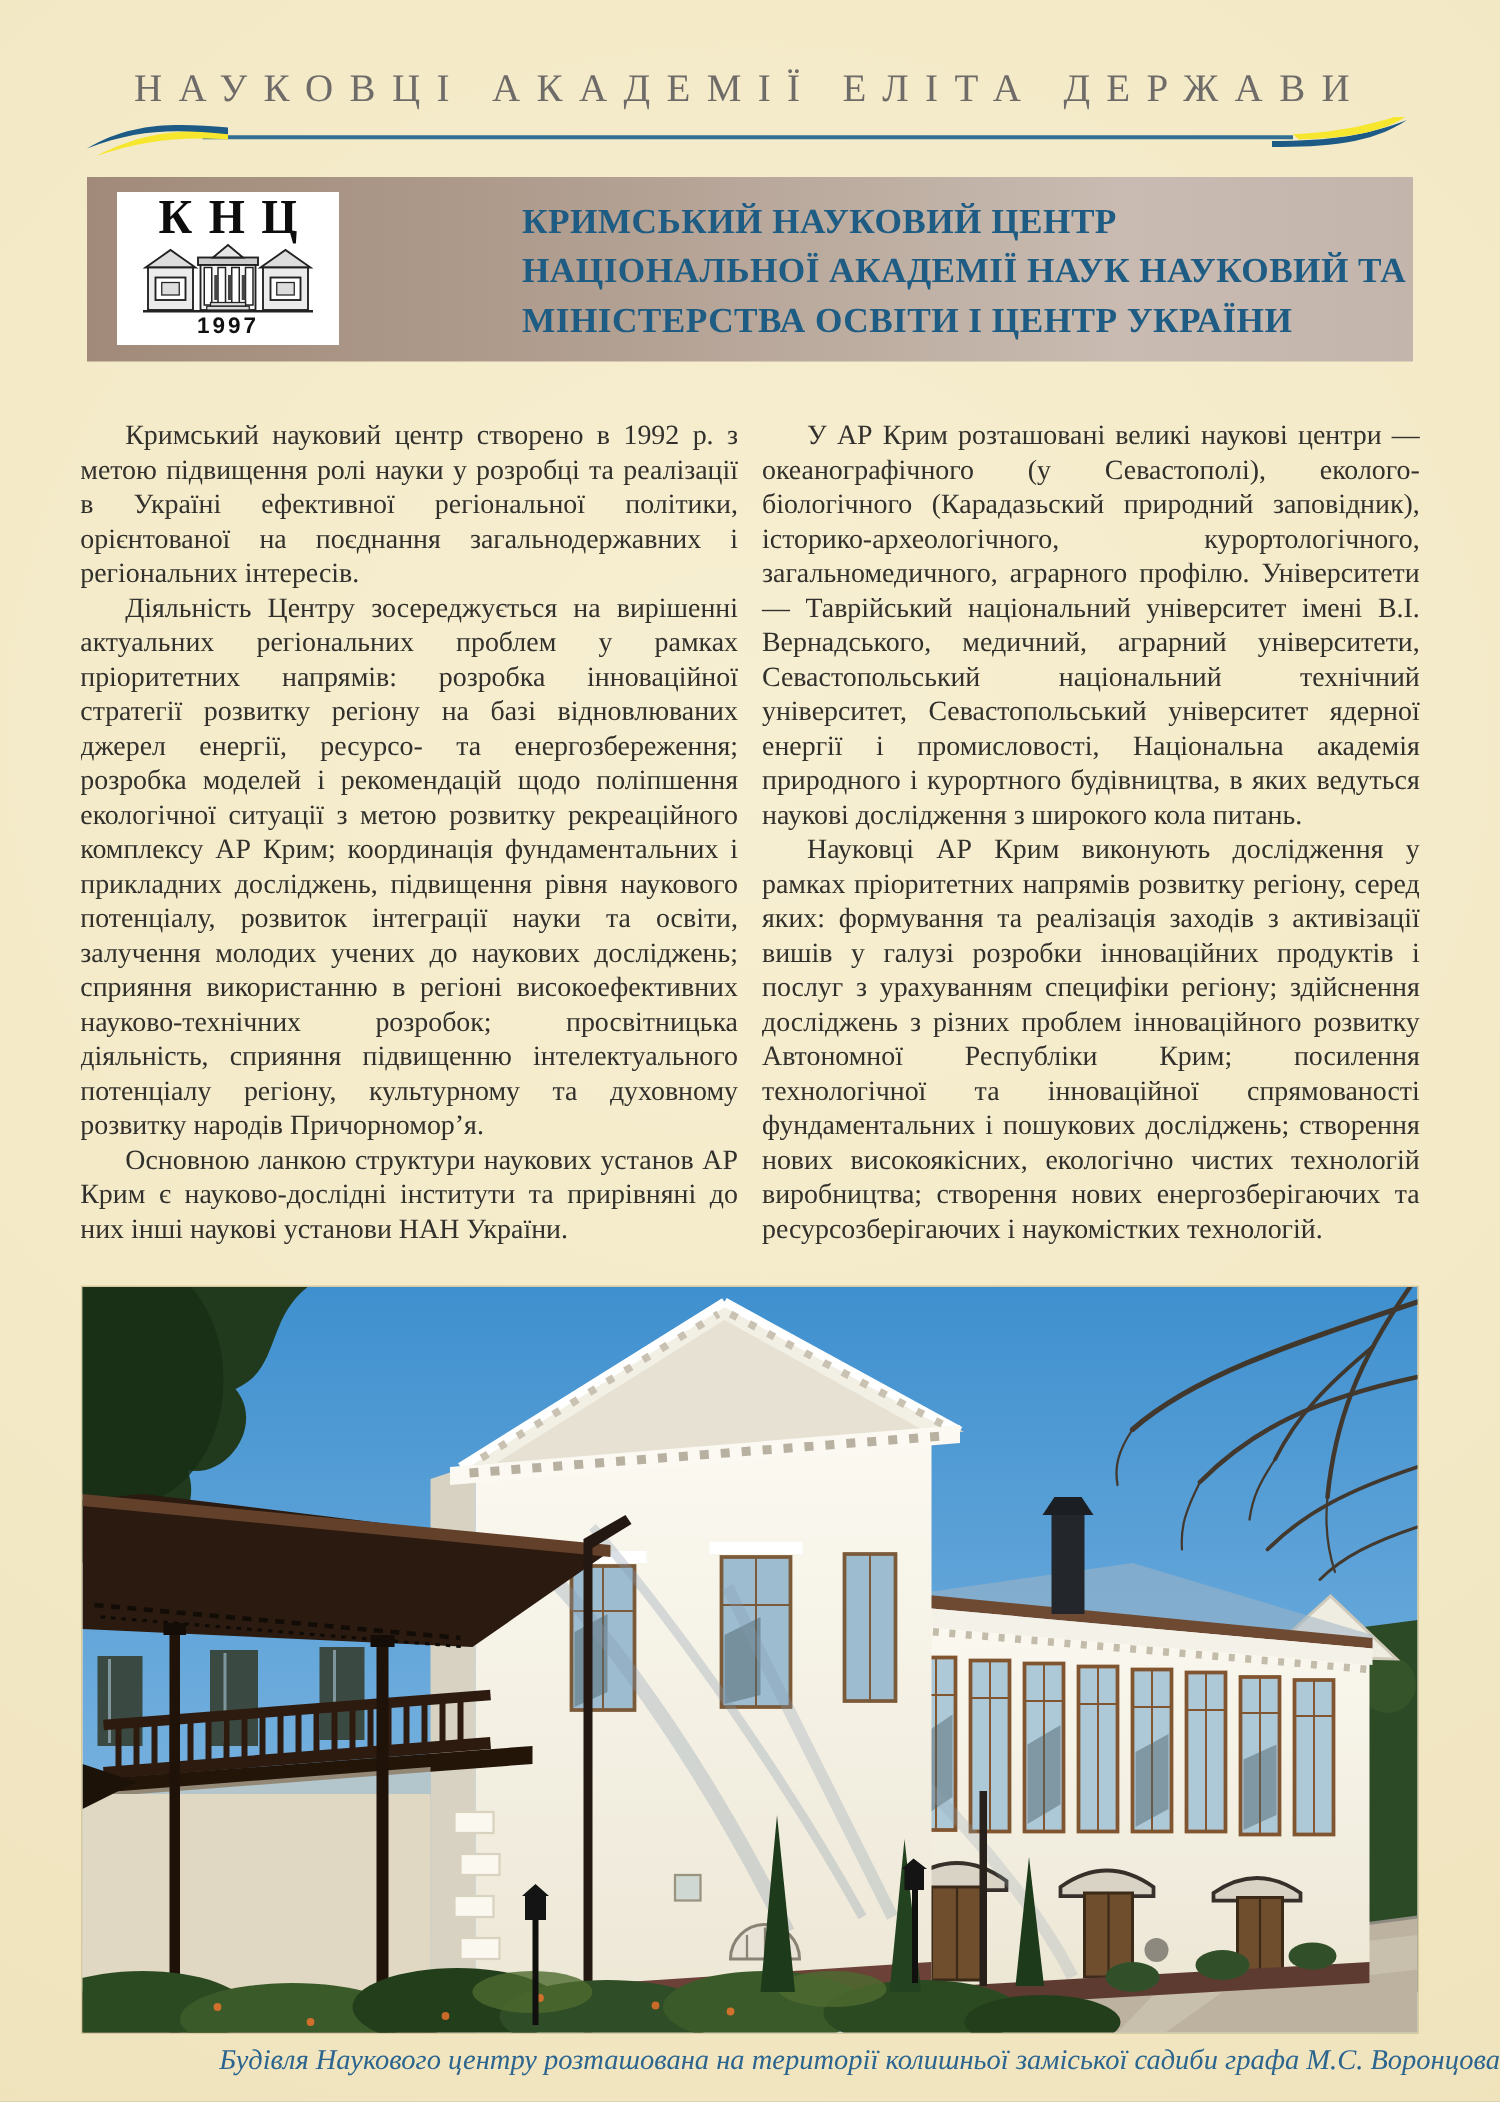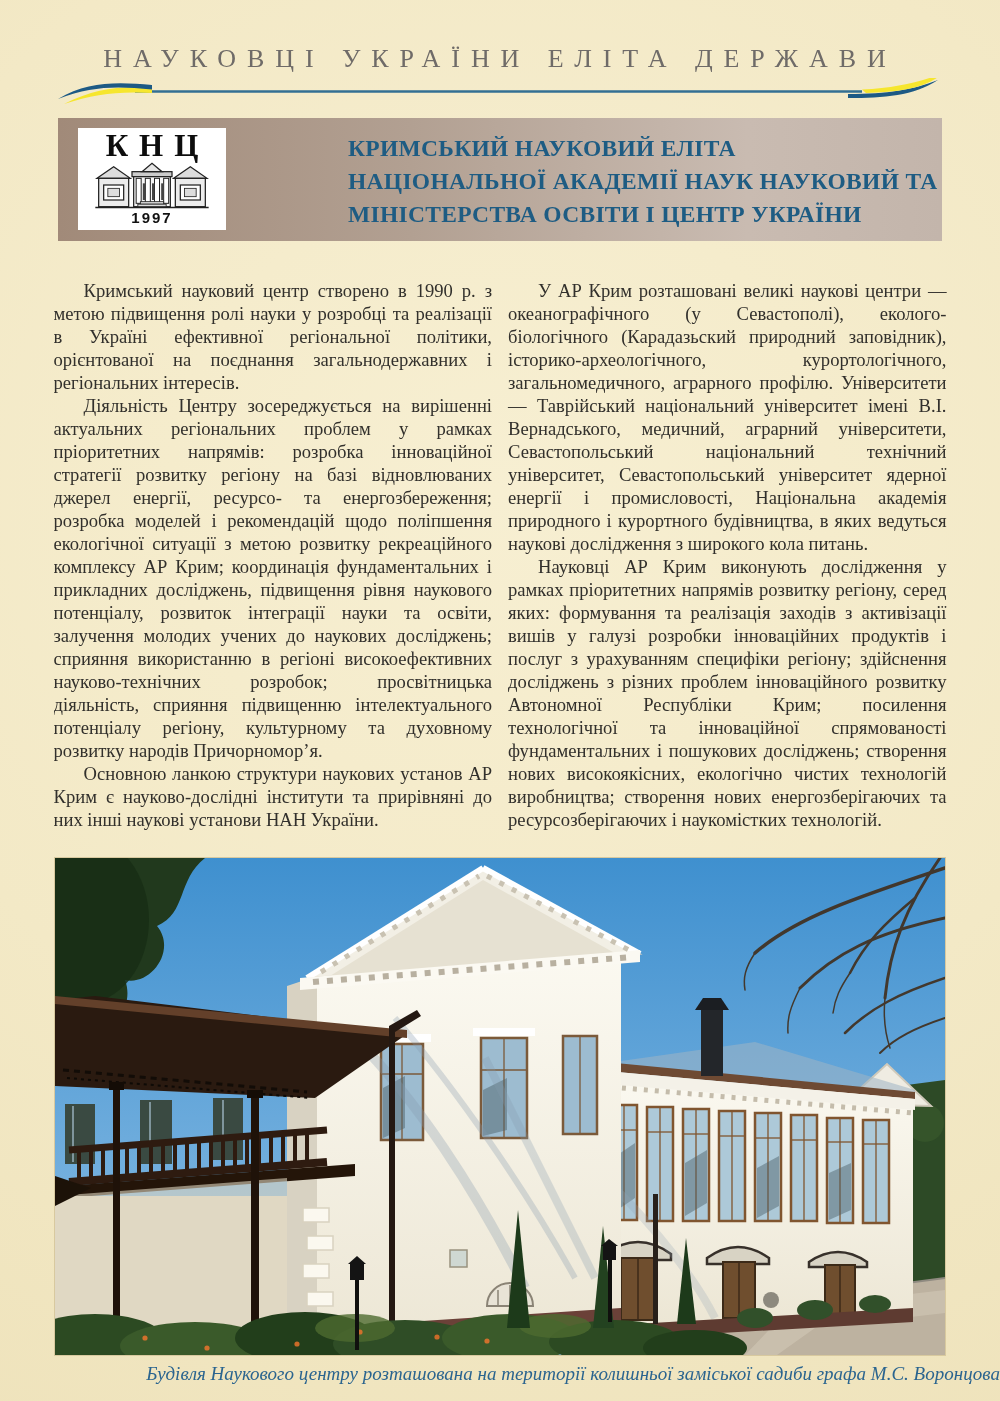--- a/index.html
+++ b/index.html
@@ -90,21 +90,21 @@
     font-size:19px;
     color:#2a648f;
     margin-left:40px;
   }
 </style>
 </head>
 <body>
 
 <div class="page">
 
-  <div class="masthead">НАУКОВЦІ УКРАЇНИ ЕЛІТА ДЕРЖАВИ</div>
+  <div class="masthead">НАУКОВЦІ АКАДЕМІЇ ЕЛІТА ДЕРЖАВИ</div>
 
   <svg class="ribbon" width="1000" height="30" viewBox="0 0 1000 30" aria-hidden="true">
     <line x1="135" y1="13.5" x2="862" y2="13.5" stroke="#336f93" stroke-width="2.6"></line>
     <g>
       <path d="M64,26 C96,10 120,8 152,10 L152,15 C118,13 95,16 64,26 Z" fill="#f6e62e"></path>
       <path d="M58,21 C88,3 118,4 152,7 L152,11.5 C116,8 92,8 58,21 Z" fill="#1d5a85"></path>
     </g>
     <g>
       <path d="M848,16 C888,16 912,12 938,2 C914,18 884,20 848,20 Z" fill="#1d5a85"></path>
       <path d="M862,11.5 C896,10 918,4 942,-4 C926,10 900,14 866,15 Z" fill="#f6e62e"></path>
@@ -133,28 +133,28 @@
         <rect x="88" y="22" width="6" height="30" fill="#ffffff" stroke="#222" stroke-width="1.2"></rect>
         <rect x="63" y="28" width="3" height="20" fill="#444"></rect>
         <rect x="74" y="28" width="3" height="20" fill="#444"></rect>
         <rect x="85" y="28" width="3" height="20" fill="#444"></rect>
         <rect x="60" y="50" width="28" height="3" fill="#dddddd" stroke="#222" stroke-width="1"></rect>
         <rect x="57" y="53" width="34" height="3" fill="#dddddd" stroke="#222" stroke-width="1"></rect>
       </svg>
       <div class="logo-year">1997</div>
     </div>
     <div class="title-lines">
-      <div>КРИМСЬКИЙ НАУКОВИЙ ЕЛІТА</div>
+      <div>КРИМСЬКИЙ НАУКОВИЙ ЦЕНТР</div>
       <div>НАЦІОНАЛЬНОЇ АКАДЕМІЇ НАУК НАУКОВИЙ ТА</div>
       <div>МІНІСТЕРСТВА ОСВІТИ І ЦЕНТР УКРАЇНИ</div>
     </div>
   </div>
 
   <div class="article">
-    <p>Кримський науковий центр створено в 1990 р. з метою підвищення ролі науки у розробці та реалізації в Україні ефективної регіональної політики, орієнтованої на поєднання загальнодержавних і регіональних інтересів.</p>
+    <p>Кримський науковий центр створено в 1992 р. з метою підвищення ролі науки у розробці та реалізації в Україні ефективної регіональної політики, орієнтованої на поєднання загальнодержавних і регіональних інтересів.</p>
     <p>Діяльність Центру зосереджується на вирішенні актуальних регіональних проблем у рамках пріоритетних напрямів: розробка інноваційної стратегії розвитку регіону на базі відновлюваних джерел енергії, ресурсо- та енергозбереження; розробка моделей і рекомендацій щодо поліпшення екологічної ситуації з метою розвитку рекреаційного комплексу АР Крим; координація фундаментальних і прикладних досліджень, підвищення рівня наукового потенціалу, розвиток інтеграції науки та освіти, залучення молодих учених до наукових досліджень; сприяння використанню в регіоні високоефективних науково-технічних розробок; просвітницька діяльність, сприяння підвищенню інтелектуального потенціалу регіону, культурному та духовному розвитку народів Причорномор’я.</p>
     <p>Основною ланкою структури наукових установ АР Крим є науково-дослідні інститути та прирівняні до них інші наукові установи НАН України.</p>
     <p>У АР Крим розташовані великі наукові центри — океанографічного (у Севастополі), еколого-біологічного (Карадазьский природний заповідник), історико-археологічного, курортологічного, загальномедичного, аграрного профілю. Університети — Таврійський національний університет імені В.І. Вернадського, медичний, аграрний університети, Севастопольський національний технічний університет, Севастопольський університет ядерної енергії і промисловості, Національна академія природного і курортного будівництва, в яких ведуться наукові дослідження з широкого кола питань.</p>
     <p>Науковці АР Крим виконують дослідження у рамках пріоритетних напрямів розвитку регіону, серед яких: формування та реалізація заходів з активізації вишів у галузі розробки інноваційних продуктів і послуг з урахуванням специфіки регіону; здійснення досліджень з різних проблем інноваційного розвитку Автономної Республіки Крим; посилення технологічної та інноваційної спрямованості фундаментальних і пошукових досліджень; створення нових високоякісних, екологічно чистих технологій виробництва; створення нових енергозберігаючих та ресурсозберігаючих і наукомістких технологій.</p>
 
   </div>
 
   <figure class="photo" style="margin:25px auto 0;">
     <svg width="890" height="497" viewBox="0 0 890 497" aria-hidden="true">
       <defs>

